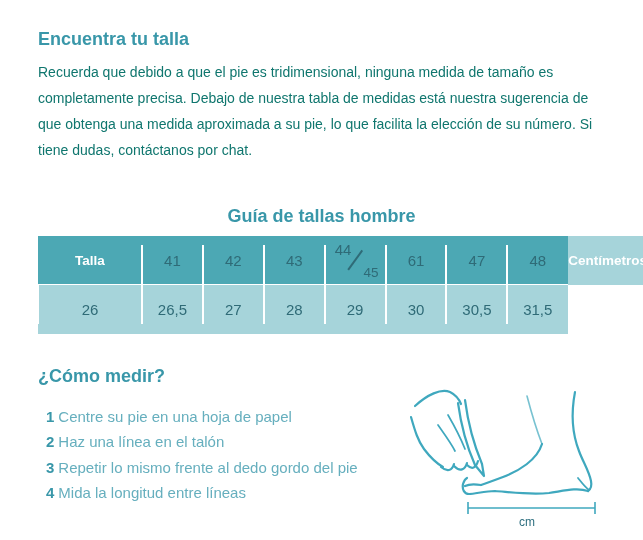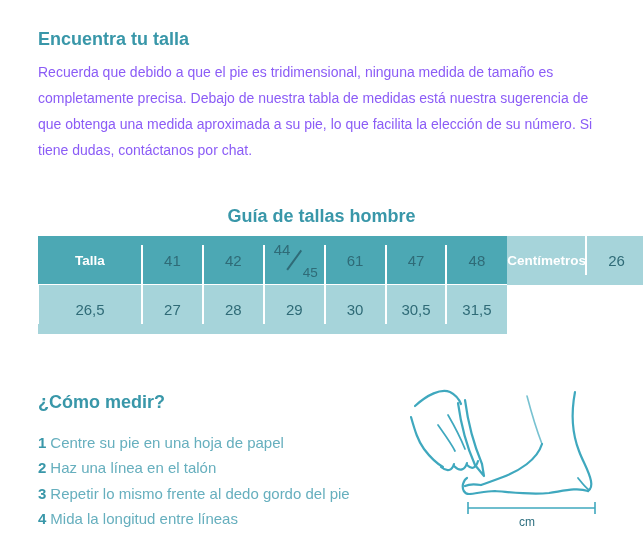--- a/index.html
+++ b/index.html
@@ -4,21 +4,21 @@
 <style>
   html,body { margin:0; padding:0; background:#ffffff; }
   body { font-family:"Liberation Sans","DejaVu Sans",sans-serif; }
   .page {
     position:relative; width:643px; height:540px; overflow:hidden;
     box-sizing:border-box; padding:29px 38px 0 38px; background:#ffffff;
   }
   h1,h2 { margin:0; font-weight:700; color:#3997A9; font-size:18px; line-height:21px; }
   .intro {
     margin:9px 0 0 0; width:560px;
-    font-size:14px; line-height:26px; color:#8b5cf6;
+    font-size:14px; line-height:26px; color:#0f766e;
   }
   .guide-title { margin-top:43px;text-align:center; }
 
   .size-table {
     width:609px; margin-top:9px;
     display:grid; grid-template-columns:104px repeat(8,1fr);
   }
   .cell { position:relative; display:flex; align-items:center; justify-content:center; }
   .th { background:#4CA8B4; height:48px; }
   .td { background:#A6D4DA; height:49px; }
@@ -29,22 +29,22 @@
   }
   .th.divider::before { top:9px; bottom:0; }
   .td.divider::before { top:0; bottom:10px; }
   .split-top { position:absolute; top:5px; left:10px; font-size:15px; color:#2F6B77; }
   .split-bottom { position:absolute; bottom:4px; right:7px; font-size:13.5px; color:#2F6B77; }
   .split-slash {
     position:absolute; left:50%; top:50%; width:24px; height:1.5px;
     background:#2F6B77; transform:translate(-50%,-50%) rotate(-54deg);
   }
 
-  .how-to-title { margin-top:58px; }
-  .steps { list-style:none; margin:17px 0 0 0; padding:0; width:370px; }
+  .how-to-title { margin-top:32px; }
+  .steps { list-style:none; margin:17px 0 0 8px; padding:0; width:370px; }
   .steps li { font-size:15px; line-height:25.4px; color:#66AFBE; }
   .steps .num { font-weight:700; color:#3997A9; margin-right:4px; }
 
   .illustration { position:absolute; left:405px; top:383px; }
   .cm-text {
     font-family:"Liberation Sans","DejaVu Sans",sans-serif;
     font-size:12px; fill:#2F7080;
   }
 </style>
 </head>
@@ -56,20 +56,21 @@
 
   <p class="intro">Recuerda que debido a que el pie es tridimensional, ninguna medida de tamaño es completamente precisa. Debajo de nuestra tabla de medidas está nuestra sugerencia de que obtenga una medida aproximada a su pie, lo que facilita la elección de su número. Si tiene dudas, contáctanos por chat.</p>
 
   <h2 class="guide-title">Guía de tallas hombre</h2>
 
   <div class="size-table">
 
     <div class="cell th row-label">Talla</div>
     <div class="cell th value divider">41</div>
     <div class="cell th value divider">42</div>
+    <div class="cell th value divider">43</div>
     <div class="cell th divider">
       <span class="split-top">44</span>
       <span class="split-slash"></span>
       <span class="split-bottom">45</span>
     </div>
     <div class="cell th value divider">61</div>
     <div class="cell th value divider">47</div>
     <div class="cell th value divider">48</div>
 
     <div class="cell td row-label">Centímetros</div>

